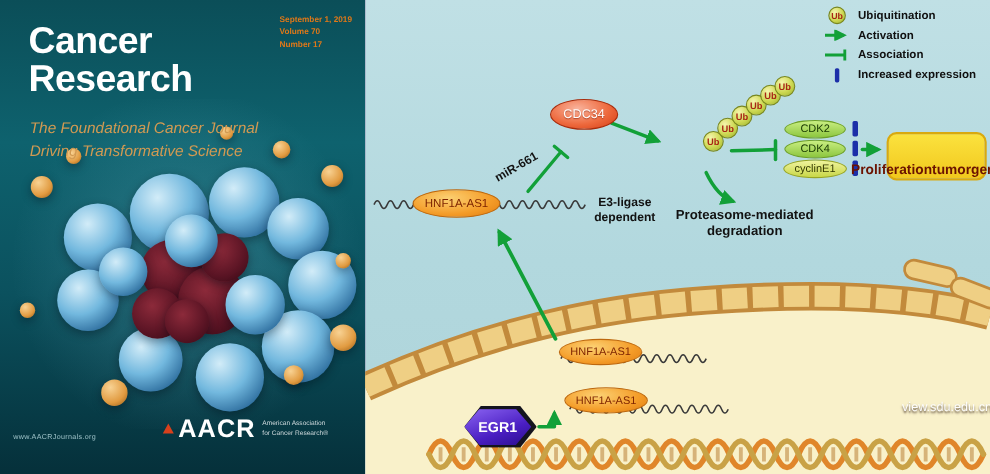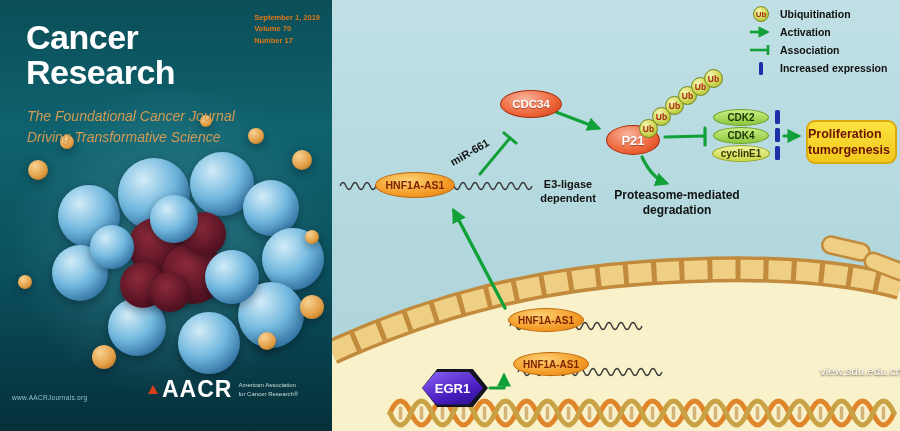--- a/index.html
+++ b/index.html
@@ -28,38 +28,38 @@
   .cover-logo .aacr-mark { width:0; height:0; border-left:5px solid transparent; border-right:5px solid transparent;
     border-bottom:9px solid #d8401c; margin-right:-2px; }
   .cover-logo .aacr-sub { color:#cfdadd; font-size:6px; line-height:1.4; }
 
   
   .diagram { position:absolute; left:332px; top:0; width:568px; height:431px;
     background:linear-gradient(180deg,#c0e0e5 0%,#b2d8de 55%,#aed4da 100%); }
   .diagram svg.canvas { position:absolute; left:0; top:0; }
 
   .node { position:absolute; display:flex; align-items:center; justify-content:center;
-    border-radius:50%; font-weight:bold; text-align:center; }
+    border-radius:50%; font-weight:normal; text-align:center; }
   .red-node { background:radial-gradient(ellipse at 40% 30%, #f9b39c, #ee6a3e 55%, #d43a12);
     border:1px solid #a82c0c; color:#fff; text-shadow:0 1px 1px rgba(110,20,0,.55); }
   .orange-node { background:radial-gradient(ellipse at 40% 30%, #fcd173, #f49c28 60%, #df7b10);
     border:1px solid #bd680e; color:#7e2400; font-size:10.5px; }
   .green-node { background:linear-gradient(180deg,#c9ee82,#8cc63e); border:1px solid #6d9f27;
     color:#173700; font-size:10px; }
   .yellow-node { background:linear-gradient(180deg,#eff39d,#c9d748; ); background:linear-gradient(180deg,#eff39d,#c9d748);
     border:1px solid #98a626; color:#343900; font-size:10px; }
   .ub { position:absolute; width:19px; height:19px; border-radius:50%;
     background:radial-gradient(circle at 35% 30%, #f5f5ac, #cdd852 55%, #99b02c);
     border:1px solid #78861e; color:#a82614; font-size:8.5px; font-weight:bold;
     display:flex; align-items:center; justify-content:center; }
   .bar { position:absolute; width:4.5px; background:#1c2fa8; border-radius:1.5px; }
   .lbl { position:absolute; font-weight:bold; color:#121212; text-align:center; line-height:1.25; }
   .banner { position:absolute; background:linear-gradient(180deg,#fbe23e,#f1c81d);
     border:2px solid #d9a90f; border-radius:9px; color:#6b1200; font-weight:bold; font-size:12.5px;
-    line-height:1.3; display:flex; flex-direction:column; align-items:flex-start; justify-content:center; }
+    line-height:1.3; display:flex; flex-direction:row; align-items:flex-end; justify-content:center; }
   .hex-outer { position:absolute; clip-path:polygon(23% 0,77% 0,100% 50%,77% 100%,23% 100%,0 50%);
     background:#14141e; display:flex; align-items:center; justify-content:flex-start; }
   .hex-inner { width:calc(100% - 5px); height:calc(100% - 5px);
     clip-path:polygon(23% 0,77% 0,100% 50%,77% 100%,23% 100%,0 50%);
     background:linear-gradient(160deg,#8b64f2,#4a1ec2 60%,#2a0e8c);
     color:#fff; font-weight:bold; font-size:13px; display:flex; align-items:center; justify-content:center; }
 
   .legend { position:absolute; left:416px; top:6px; width:150px; }
   .legend-row { display:flex; align-items:center; gap:6px; margin-bottom:2px; height:16px; }
   .licon { width:26px; display:flex; align-items:center; justify-content:center; flex:0 0 26px; }
@@ -210,21 +210,20 @@
 
     <div class="node orange-node" style="left:43px;top:172px;width:80px;height:26px;">HNF1A-AS1</div>
 
     <div class="lbl" style="left:106px;top:146px;width:64px;font-size:11px;transform:rotate(-30deg);">miR-661</div>
 
     <div class="lbl" style="left:196px;top:138px;width:80px;font-size:11px;margin-top:40px;">
       <div>E3-ligase</div>
       <div>dependent</div>
     </div>
 
-    <div class="node red-node" style="left:274px;top:125px;width:54px;height:30px;font-size:13px;">P21</div>
 
     <div class="ub" style="left:307px;top:119px;">Ub</div>
     <div class="ub" style="left:320px;top:107px;">Ub</div>
     <div class="ub" style="left:333px;top:96px;">Ub</div>
     <div class="ub" style="left:346px;top:86px;">Ub</div>
     <div class="ub" style="left:359px;top:77px;">Ub</div>
     <div class="ub" style="left:372px;top:69px;">Ub</div>
 
     <div class="node green-node" style="left:381px;top:109px;width:56px;height:17px;">CDK2</div>
     <div class="node green-node" style="left:381px;top:127px;width:56px;height:17px;">CDK4</div>

